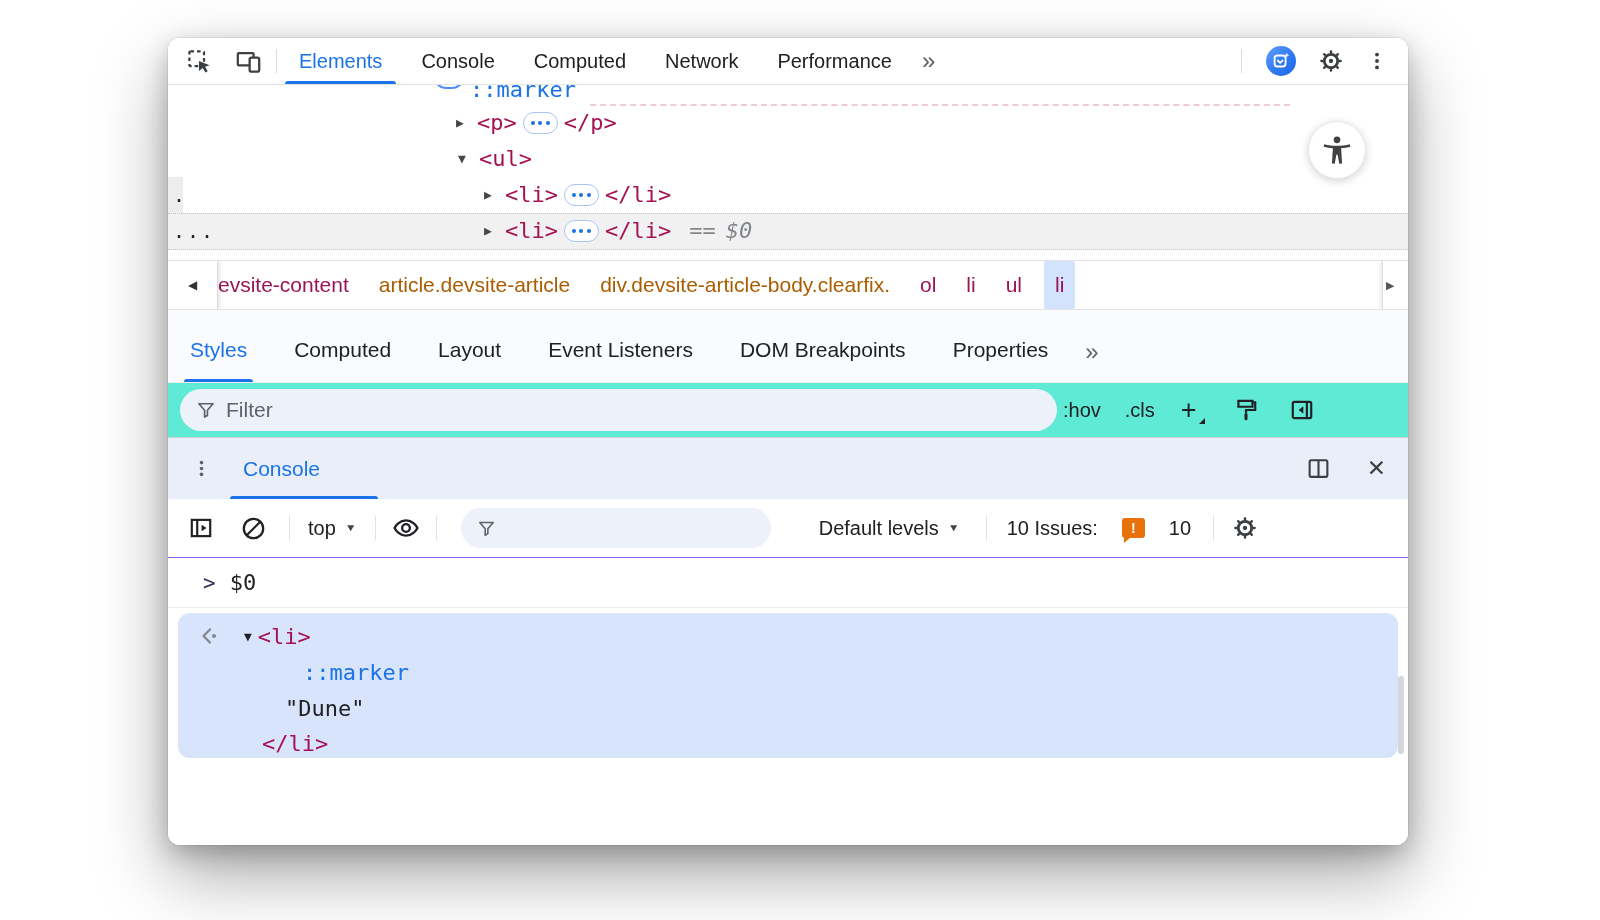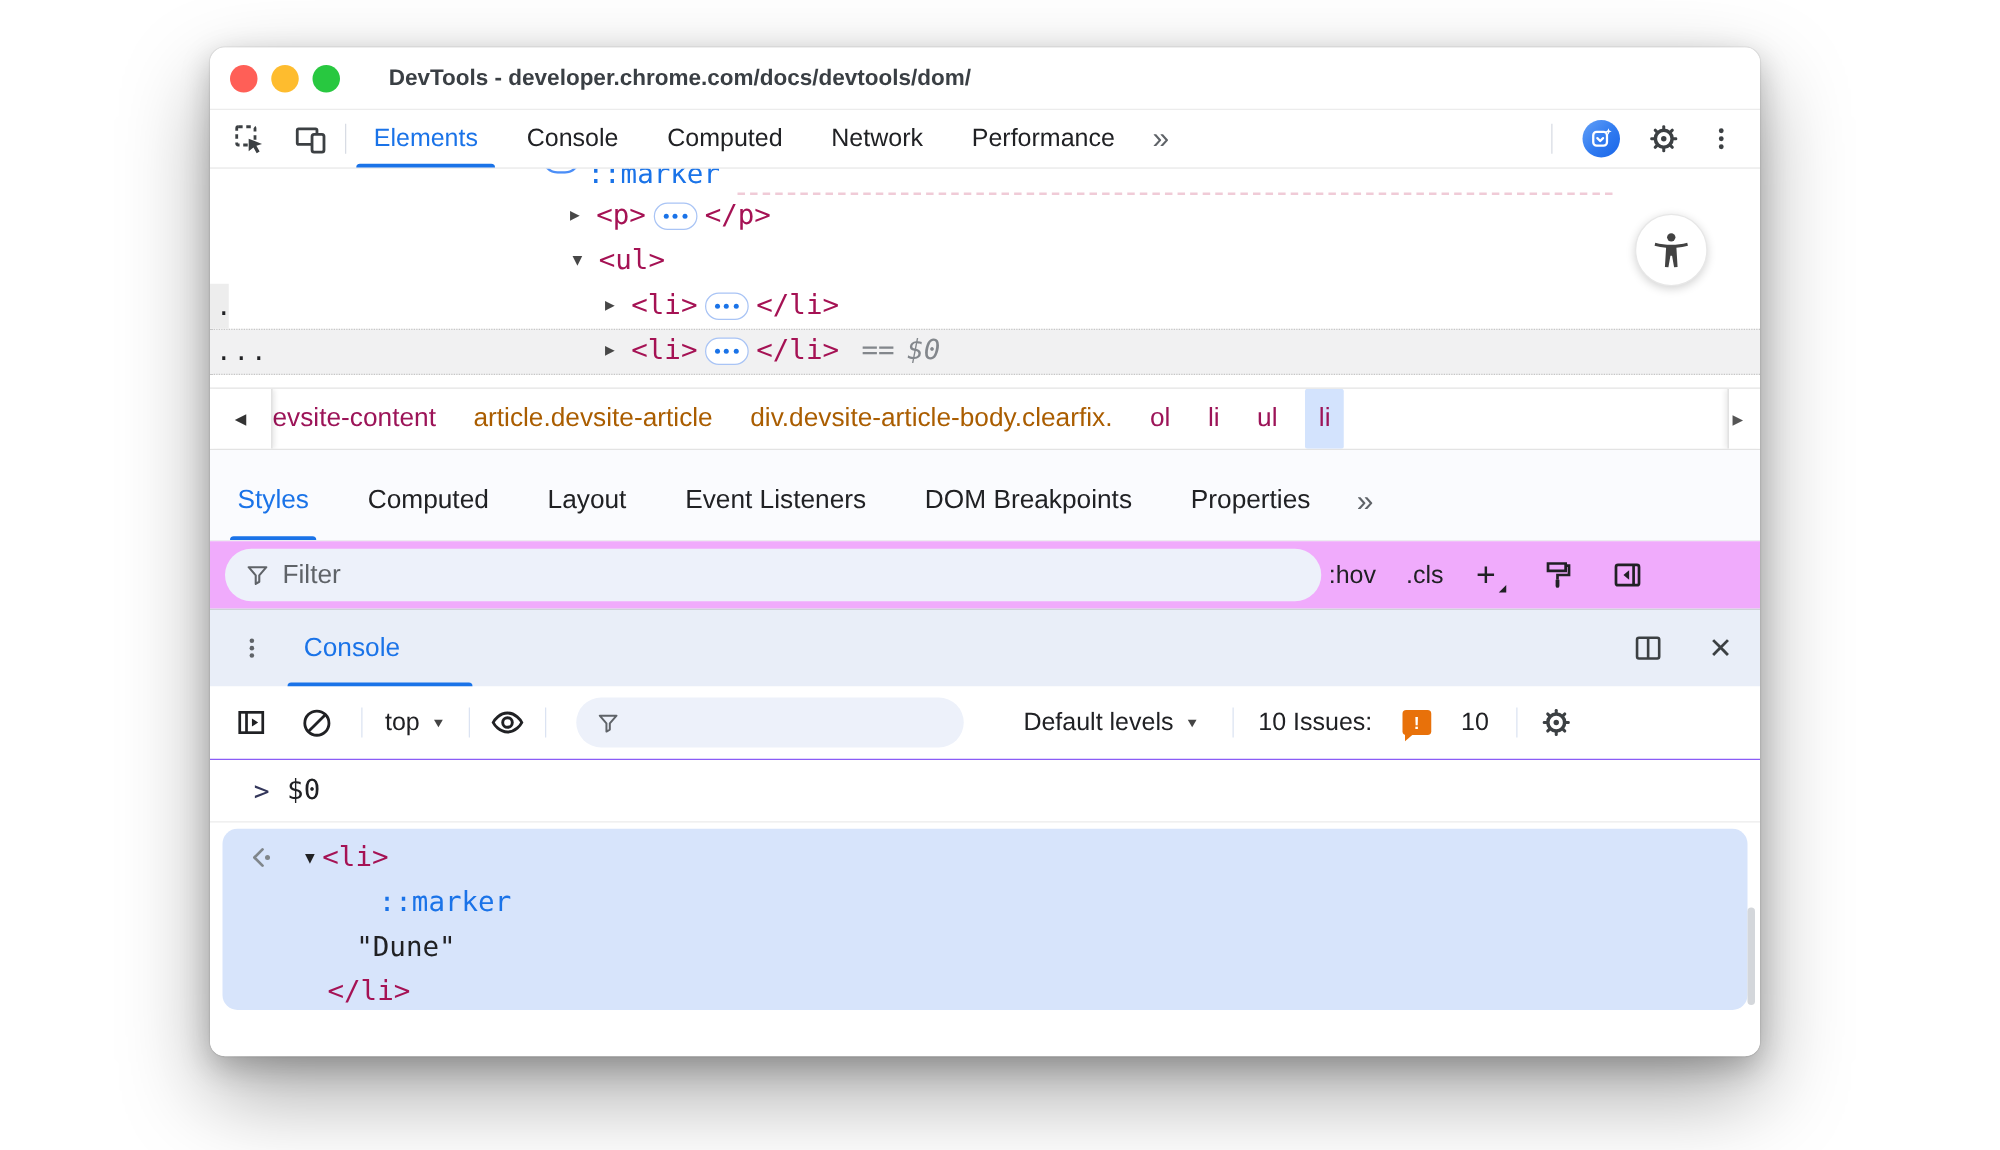--- a/index.html
+++ b/index.html
@@ -81,21 +81,21 @@
   
   .styles-tabs { flex:0 0 73px; background:#fafbfe; border-bottom:1px solid #ececf0;
                  display:flex; align-items:flex-end; gap:47px; padding:0 0 14px 22px; font-size:21px; }
   .stab { color:#202124; position:relative; cursor:pointer; white-space:nowrap; padding-bottom:6px; }
   .stab.active { color:#1a73e8; }
   .stab.active::after { content:""; position:absolute; left:-6px; right:-6px; bottom:-14px; height:3.5px;
                         background:#1a73e8; border-radius:4px 4px 0 0; }
   .styles-tabs .chev { margin-left:-10px; padding-bottom:4px; }
 
   
-  .filter-row { flex:0 0 54px; background:#f0abfc; display:flex; align-items:center; padding-left:12px; }
+  .filter-row { flex:0 0 54px; background:#5eead4; display:flex; align-items:center; padding-left:12px; }
   .pill { display:flex; align-items:center; background:#edf1fa; border-radius:21px; height:42px; }
   .pill svg { margin:0 10px 0 16px; flex:0 0 auto; }
   .pill input { border:none; outline:none; background:transparent; font-size:21px; color:#202124; width:100%; }
   .pill input::placeholder { color:#5f6368; opacity:1; }
   .styles-filter { width:877px; }
   .state-label { font-size:20px; color:#202124; cursor:pointer; white-space:nowrap; }
   .plus-btn { position:relative; font-size:27px; color:#202124; cursor:pointer; line-height:1; padding-right:6px; }
   .plus-btn::after { content:""; position:absolute; right:-2px; bottom:0; border-style:solid;
                      border-width:0 0 6px 6px; border-color:transparent transparent #202124 transparent; }
 
@@ -135,26 +135,20 @@
   .scroll-thumb { position:absolute; right:4px; top:118px; width:6px; height:78px;
                   background:#d4d7db; border-radius:3px; }
 
   svg { display:block; }
 </style>
 </head>
 <body>
 
 <div class="window">
 
-  <div class="titlebar">
-    <span class="light red"></span>
-    <span class="light yellow"></span>
-    <span class="light green"></span>
-    <span class="win-title">DevTools - developer.chrome.com/docs/devtools/dom/</span>
-  </div>
 
   <div class="toolbar">
     <span class="icon-btn">
       <svg width="27" height="27" viewBox="0 0 24 24">
         <rect x="3" y="3" width="13" height="13" rx="1" fill="none" stroke="#3c4043" stroke-width="2" stroke-dasharray="3.2 2.6"></rect>
         <path d="M11.5 11.5 L21 15.3 l-4 1.3 2.3 4 -2.1 1.2 -2.3-4 -3.4 2.7 z" fill="#3c4043"></path>
       </svg>
     </span>
     <span class="icon-btn" style="margin-left:22px">
       <svg width="27" height="27" viewBox="0 0 24 24">

